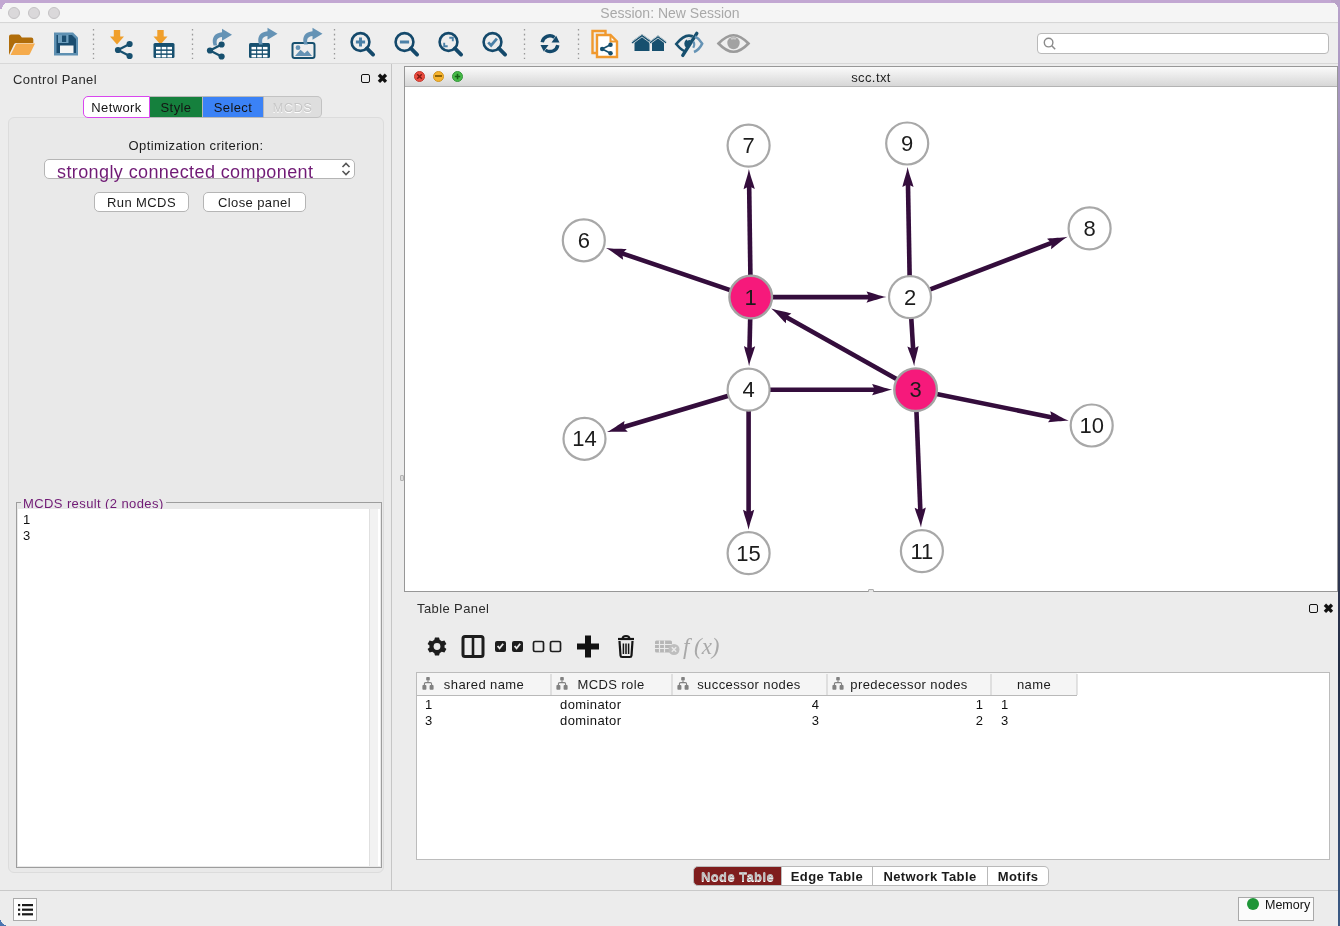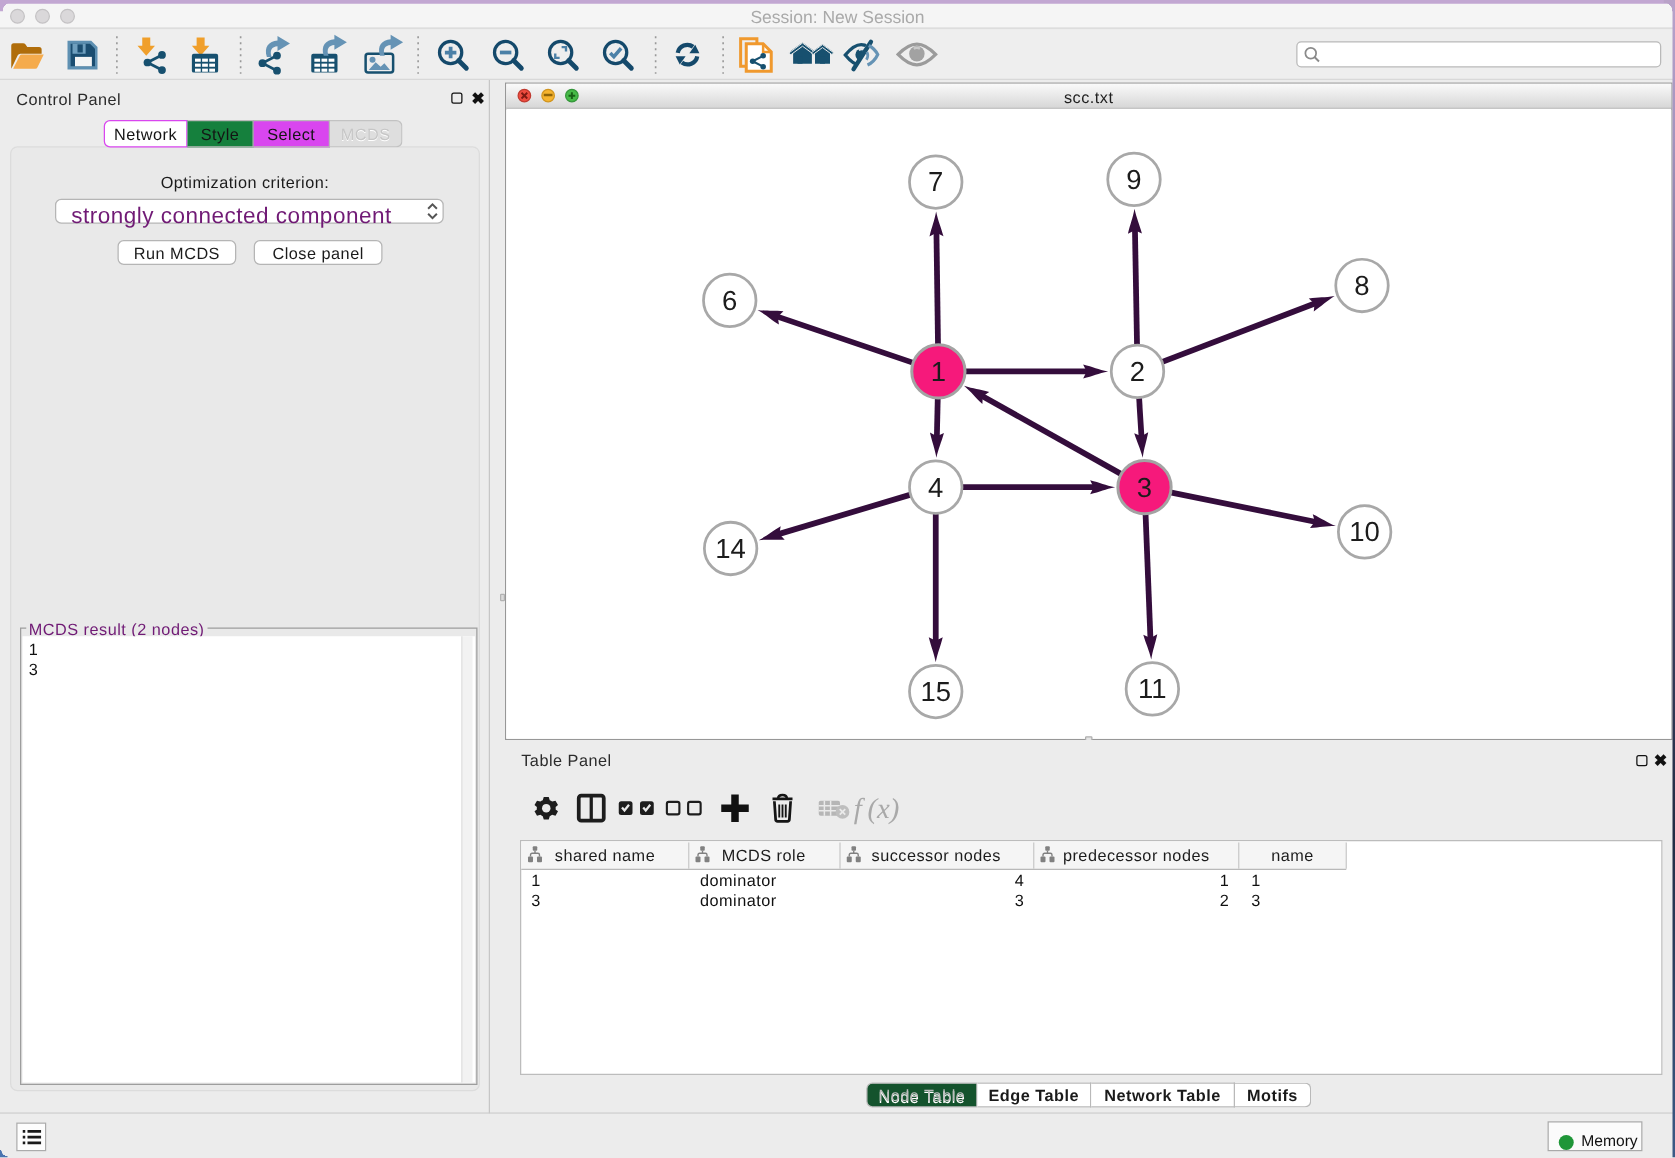--- a/index.html
+++ b/index.html
@@ -173,21 +173,21 @@
 <div class="abs" style="left:0;top:64px;width:392px;height:827px;background:#ececec;border-right:1px solid #c6c6c6"></div>
 <div class="abs ls" style="left:13px;top:72px;font-size:13px;color:#2b2b2b">Control Panel</div>
 <div class="abs" style="left:361px;top:74px;width:9px;height:9px;border:1.6px solid #111;border-radius:2px"></div>
 <div class="abs" style="left:377px;top:71px;font-size:13px;font-weight:bold;color:#111">✖</div>
 
 <div class="abs" style="left:8px;top:117px;width:376px;height:756px;background:#e9e9e9;border:1px solid #dcdcdc;border-radius:6px"></div>
 
 <div class="abs" style="left:83px;top:96px;height:22px;display:flex;font-size:13px;color:#141414">
  <div class="ls" style="width:67px;background:#fff;border:1px solid #d946ef;border-radius:5px 0 0 5px;display:flex;align-items:center;justify-content:center">Network</div>
  <div class="ls" style="width:53px;background:#15803d;border:1px solid #b9b9b9;border-left:none;display:flex;align-items:center;justify-content:center">Style</div>
- <div class="ls" style="width:61px;background:#d946ef;border:1px solid #b9b9b9;border-left:none;display:flex;align-items:center;justify-content:center">Select</div>
+ <div class="ls" style="width:61px;background:#3b82f6;border:1px solid #b9b9b9;border-left:none;display:flex;align-items:center;justify-content:center">Select</div>
  <div class="ls" style="width:58px;background:#dedede;border:1px solid #c2c2c2;border-left:none;border-radius:0 5px 5px 0;display:flex;align-items:center;justify-content:center;color:#c6c6c6;text-shadow:0 1px 0 #fff">MCDS</div>
 </div>
 
 <div class="abs ls" style="left:0;top:138px;width:392px;text-align:center;font-size:13px;color:#1b1b1b">Optimization criterion:</div>
 <div class="abs" style="left:44px;top:159px;width:311px;height:20px;background:#fff;border:1px solid #b5b5b5;border-radius:5px"></div>
 <div class="abs ls" style="left:57px;top:162px;font-size:18px;color:#701a75">strongly connected component</div>
 <svg class="abs" style="left:340px;top:162px" width="12" height="14" viewBox="0 0 12 14">
     <path d="M2.5,5 L6,1.5 L9.5,5 M2.5,9 L6,12.5 L9.5,9" fill="none" stroke="#555" stroke-width="1.6"></path>
   </svg>
 <div class="abs ls" style="left:94px;top:192px;width:95px;height:20px;background:#fff;border:1px solid #b5b5b5;border-radius:5px;font-size:13px;color:#1b1b1b;display:flex;align-items:center;justify-content:center">Run MCDS</div>
@@ -379,40 +379,40 @@
 <div style="position:absolute;left:474px;top:0;width:92px;text-align:right">1</div>
 <div style="position:absolute;left:584px;top:0">1</div>
 <div style="position:absolute;left:8px;top:16px">3</div>
 <div style="position:absolute;left:143px;top:16px" class="ls">dominator</div>
 <div style="position:absolute;left:310px;top:16px;width:92px;text-align:right">3</div>
 <div style="position:absolute;left:474px;top:16px;width:92px;text-align:right">2</div>
 <div style="position:absolute;left:584px;top:16px">3</div>
 </div>
 
 <div class="abs" style="left:693px;top:866px;height:20px;display:flex;font-size:13px;font-weight:bold;color:#1a1a1a">
- <div class="ls" style="width:89px;background:#14532d;border:1px solid #bdbdbd;border-radius:5px 0 0 5px;display:flex;align-items:center;justify-content:center;color:#bdbdbd;text-shadow:0 1px 0 #fff;font-weight:normal">Node Table</div>
+ <div class="ls" style="width:89px;background:#7f1d1d;border:1px solid #bdbdbd;border-radius:5px 0 0 5px;display:flex;align-items:center;justify-content:center;color:#bdbdbd;text-shadow:0 1px 0 #fff;font-weight:bold">Node Table</div>
  <div class="ls" style="width:91px;background:#fff;border:1px solid #b9b9b9;border-left:none;display:flex;align-items:center;justify-content:center">Edge Table</div>
  <div class="ls" style="width:115px;background:#ffffff;border:1px solid #b9b9b9;border-left:none;display:flex;align-items:center;justify-content:center">Network Table</div>
  <div class="ls" style="width:61px;background:#fff;border:1px solid #b9b9b9;border-left:none;border-radius:0 5px 5px 0;display:flex;align-items:center;justify-content:center">Motifs</div>
 </div>
 
 <div class="abs" style="left:0;top:890px;width:1340px;height:1px;background:#c9c9c9"></div>
 <div class="abs" style="left:0;top:891px;width:1340px;height:35px;background:#ececec"></div>
 <div class="abs" style="left:13px;top:898px;width:24px;height:23px;background:#fdfdfd;border:1px solid #ababab"></div>
 <svg class="abs" style="left:18px;top:904px" width="15" height="12" viewBox="0 0 15 12">
     <g fill="#1a1a1a">
       <rect x="0" y="0" width="2.2" height="2.2"></rect>
       <rect x="0" y="4.6" width="2.2" height="2.2"></rect>
       <rect x="0" y="9.2" width="2.2" height="2.2"></rect>
       <rect x="4" y="0" width="11" height="2.2"></rect>
       <rect x="4" y="4.6" width="11" height="2.2"></rect>
       <rect x="4" y="9.2" width="11" height="2.2"></rect>
     </g>
   </svg>
-<div class="abs" style="left:1238px;top:897px;width:76px;height:24px;background:#fbfbfb;border:1px solid #a9a9a9;display:flex;align-items:flex-end">
+<div class="abs" style="left:1238px;top:897px;width:76px;height:24px;background:#fbfbfb;border:1px solid #a9a9a9;display:flex;align-items:flex-start">
 <div style="width:12px;height:12px;flex:none;border-radius:50%;background:#1f9638;margin-left:8px"></div>
 <div style="font-size:12.5px;color:#111;margin-left:6px">Memory</div>
 </div>
 
 <div class="abs" style="left:0;top:0;width:1340px;height:2.5px;background:#c2a7d2"></div>
 <div class="abs" style="left:0;top:0;width:9px;height:9px;background:radial-gradient(circle at 9px 9px, transparent 6.8px, #c2a7d2 7px)"></div>
 <div class="abs" style="left:1331px;top:0;width:9px;height:9px;background:radial-gradient(circle at 0px 9px, transparent 6.8px, #b9a2c8 7px)"></div>
 <div class="abs" style="left:1337.5px;top:2px;width:2.5px;height:924px;background:linear-gradient(#b9a2cb,#a393bd 12%,#4a4a6e 40%,#222c44 72%,#3c5a86)"></div>
 <div class="abs" style="left:0;top:920px;width:6px;height:6px;background:radial-gradient(circle at 6px 0px, transparent 4.8px, #4a74b0 5px)"></div>
 

